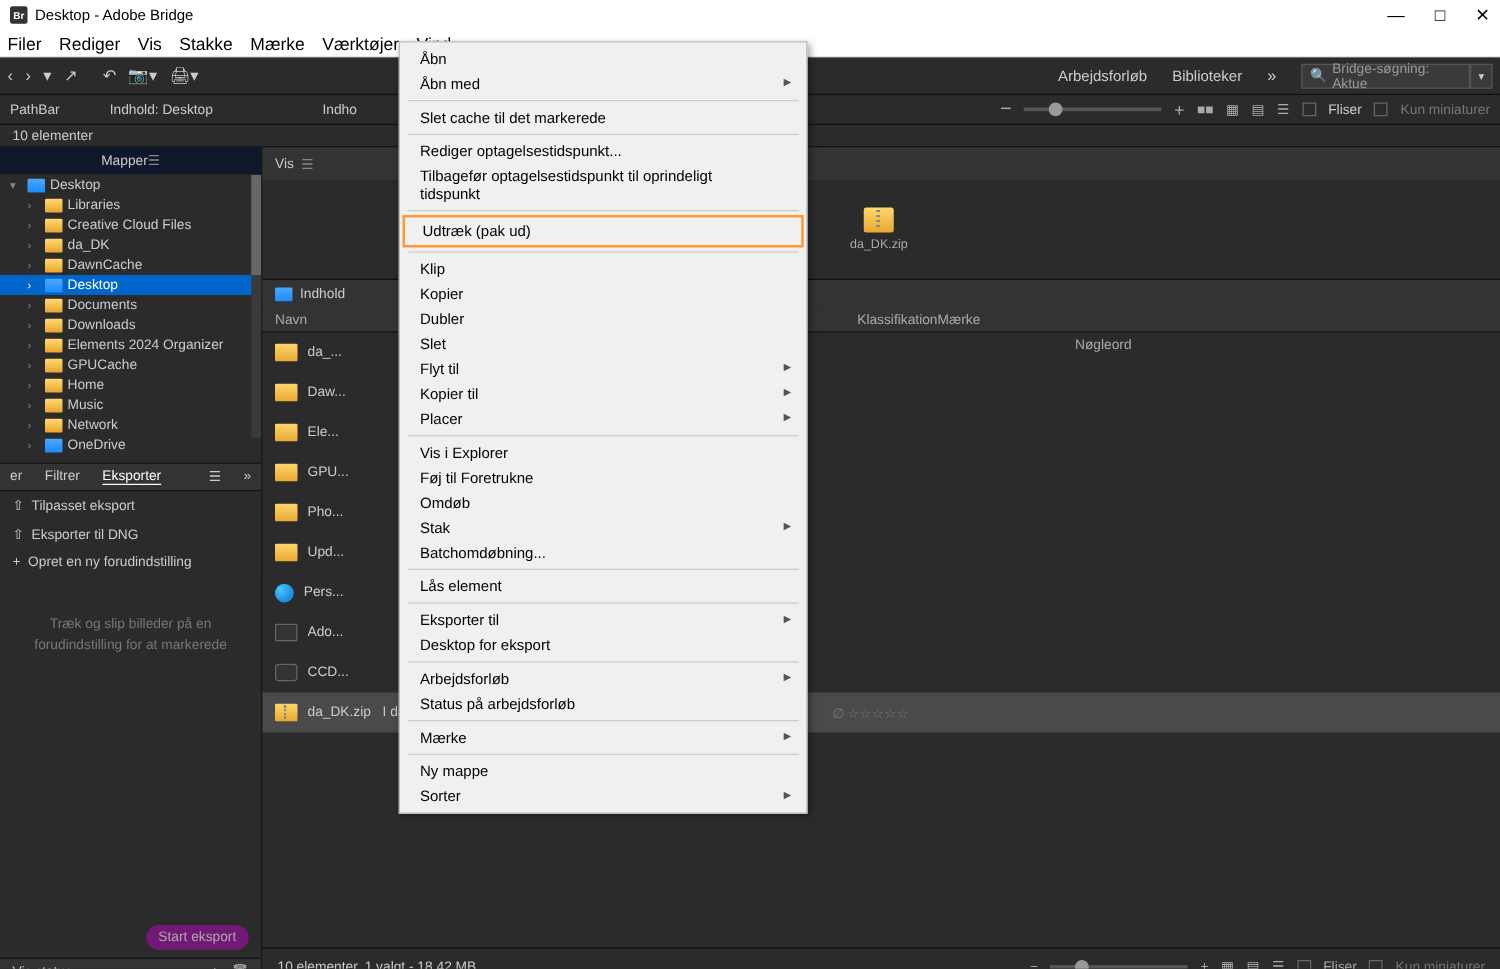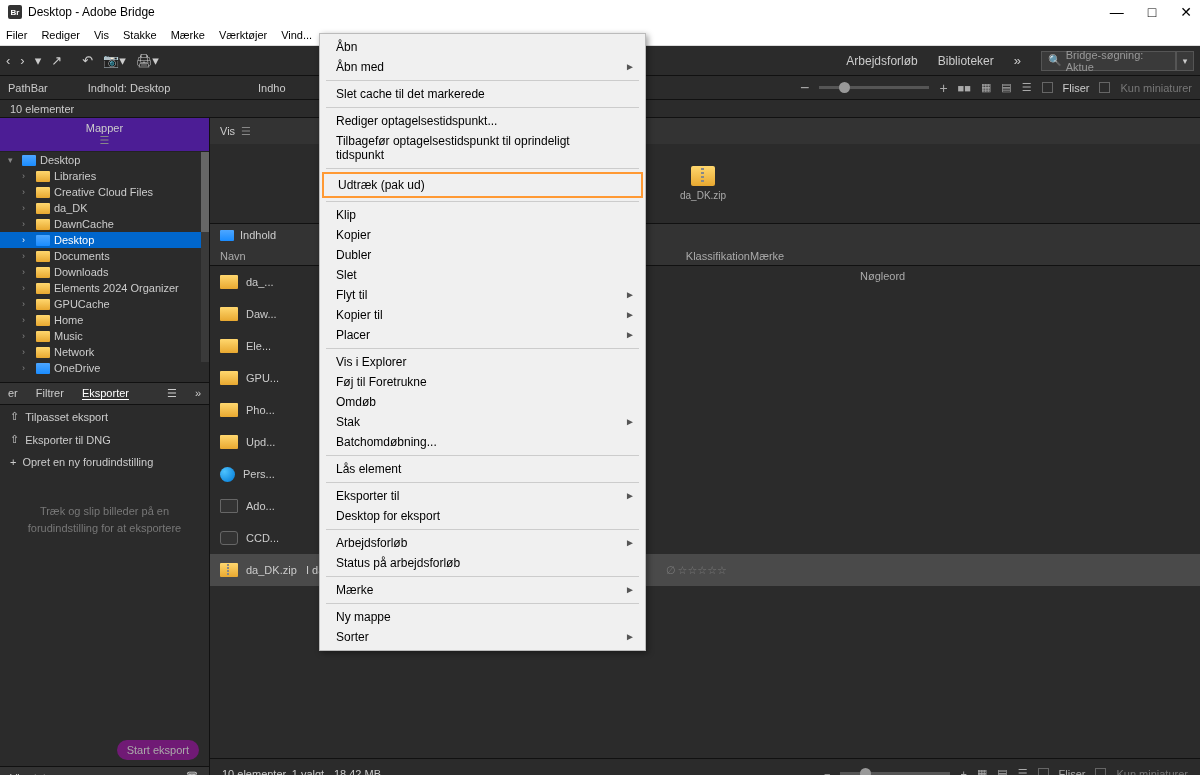--- a/index.html
+++ b/index.html
@@ -8,21 +8,21 @@
 
 .titlebar { background: #fff; color: #000; height: 24px; display: flex; align-items: center; padding: 0 8px; justify-content: space-between; }
 .titlebar-left { display: flex; align-items: center; gap: 6px; }
 .app-logo { width: 14px; height: 14px; background: #333; color: #fff; font-size: 8px; font-weight: bold; display: flex; align-items: center; justify-content: center; border-radius: 2px; }
 .titlebar-text { font-size: 12px; }
 .titlebar-controls { display: flex; gap: 24px; font-size: 14px; }
 .titlebar-controls span { cursor: pointer; }
 
 
 .menubar { background: #fff; color: #000; height: 22px; display: flex; align-items: center; padding: 0 6px; gap: 14px; border-bottom: 1px solid #ddd; }
-.menubar span { font-size: 11px; cursor: pointer; }
+.menubar span { font-size: 14px; cursor: pointer; }
 
 
 .toolbar { background: #2b2b2b; height: 30px; display: flex; align-items: center; justify-content: space-between; padding: 0 6px; border-bottom: 1px solid #111; }
 .toolbar-left { display: flex; gap: 10px; align-items: center; }
 .toolbar-right { display: flex; gap: 20px; align-items: center; }
 .tool-icon { color: #ccc; cursor: pointer; font-size: 13px; }
 .search-box { background: #3a3a3a; border: 1px solid #555; padding: 2px 6px; font-size: 11px; color: #999; width: 135px; height: 20px; display: flex; align-items: center; }
 .dropdown-btn { background: #3a3a3a; border: 1px solid #555; width: 18px; height: 20px; display: flex; align-items: center; justify-content: center; color: #ccc; font-size: 9px; }
 
 
@@ -32,21 +32,21 @@
 .slider { width: 110px; height: 3px; background: #555; position: relative; }
 .slider-thumb { position: absolute; left: 20px; top: -4px; width: 11px; height: 11px; background: #999; border-radius: 50%; }
 .checkbox-ph { width: 11px; height: 11px; border: 1px solid #666; display: inline-block; }
 
 
 .main { display: flex; height: 670px; }
 .left-col { width: 210px; background: #2b2b2b; border-right: 1px solid #111; display: flex; flex-direction: column; }
 .right-col { flex: 1; display: flex; flex-direction: column; background: #2b2b2b; }
 
 
-.panel-header { background: #4c1d95; padding: 4px 8px; font-size: 11px; color: #ccc; display: flex; align-items: center; justify-content: center; border-bottom: 1px solid #222; flex-direction: column; }
+.panel-header { background: #0f172a; padding: 4px 8px; font-size: 11px; color: #ccc; display: flex; align-items: center; justify-content: center; border-bottom: 1px solid #222; }
 .panel-header .menu-icon { color: #888; }
 
 
 .folder-tree { flex: 0 0 230px; overflow-y: auto; background: #2b2b2b; position: relative; }
 .tree-item { display: flex; align-items: center; padding: 2px 4px 2px 8px; font-size: 11px; cursor: pointer; gap: 4px; }
 .tree-item.selected { background: #0066cc; color: #fff; }
 .tree-arrow { width: 10px; font-size: 9px; color: #888; }
 .tree-item.selected .tree-arrow { color: #fff; }
 .folder-icon { width: 14px; height: 11px; background: linear-gradient(to bottom, #ffd76e, #e8a830); border-radius: 1px; display: inline-block; flex-shrink: 0; position: relative; }
 .folder-icon.blue { background: linear-gradient(to bottom, #4da6ff, #1a8cff); }
@@ -280,21 +280,21 @@
       </div>
       <div class="export-item">
         <span>⇧</span>
         <span>Eksporter til DNG</span>
       </div>
       <div class="export-item">
         <span>+</span>
         <span>Opret en ny forudindstilling</span>
       </div>
     </div>
-    <div class="export-hint">Træk og slip billeder på en forudindstilling for at eksportere</div>
+    <div class="export-hint">Træk og slip billeder på en forudindstilling for at markerede</div>
     <div style="flex:1"></div>
     <div class="export-footer">
       <span></span>
       <span class="start-btn">Start eksport</span>
     </div>
     <div class="status-bottom-left">
       <span>Vis status</span>
       <span style="margin-left:auto">+</span>
       <span>🗑</span>
     </div>

